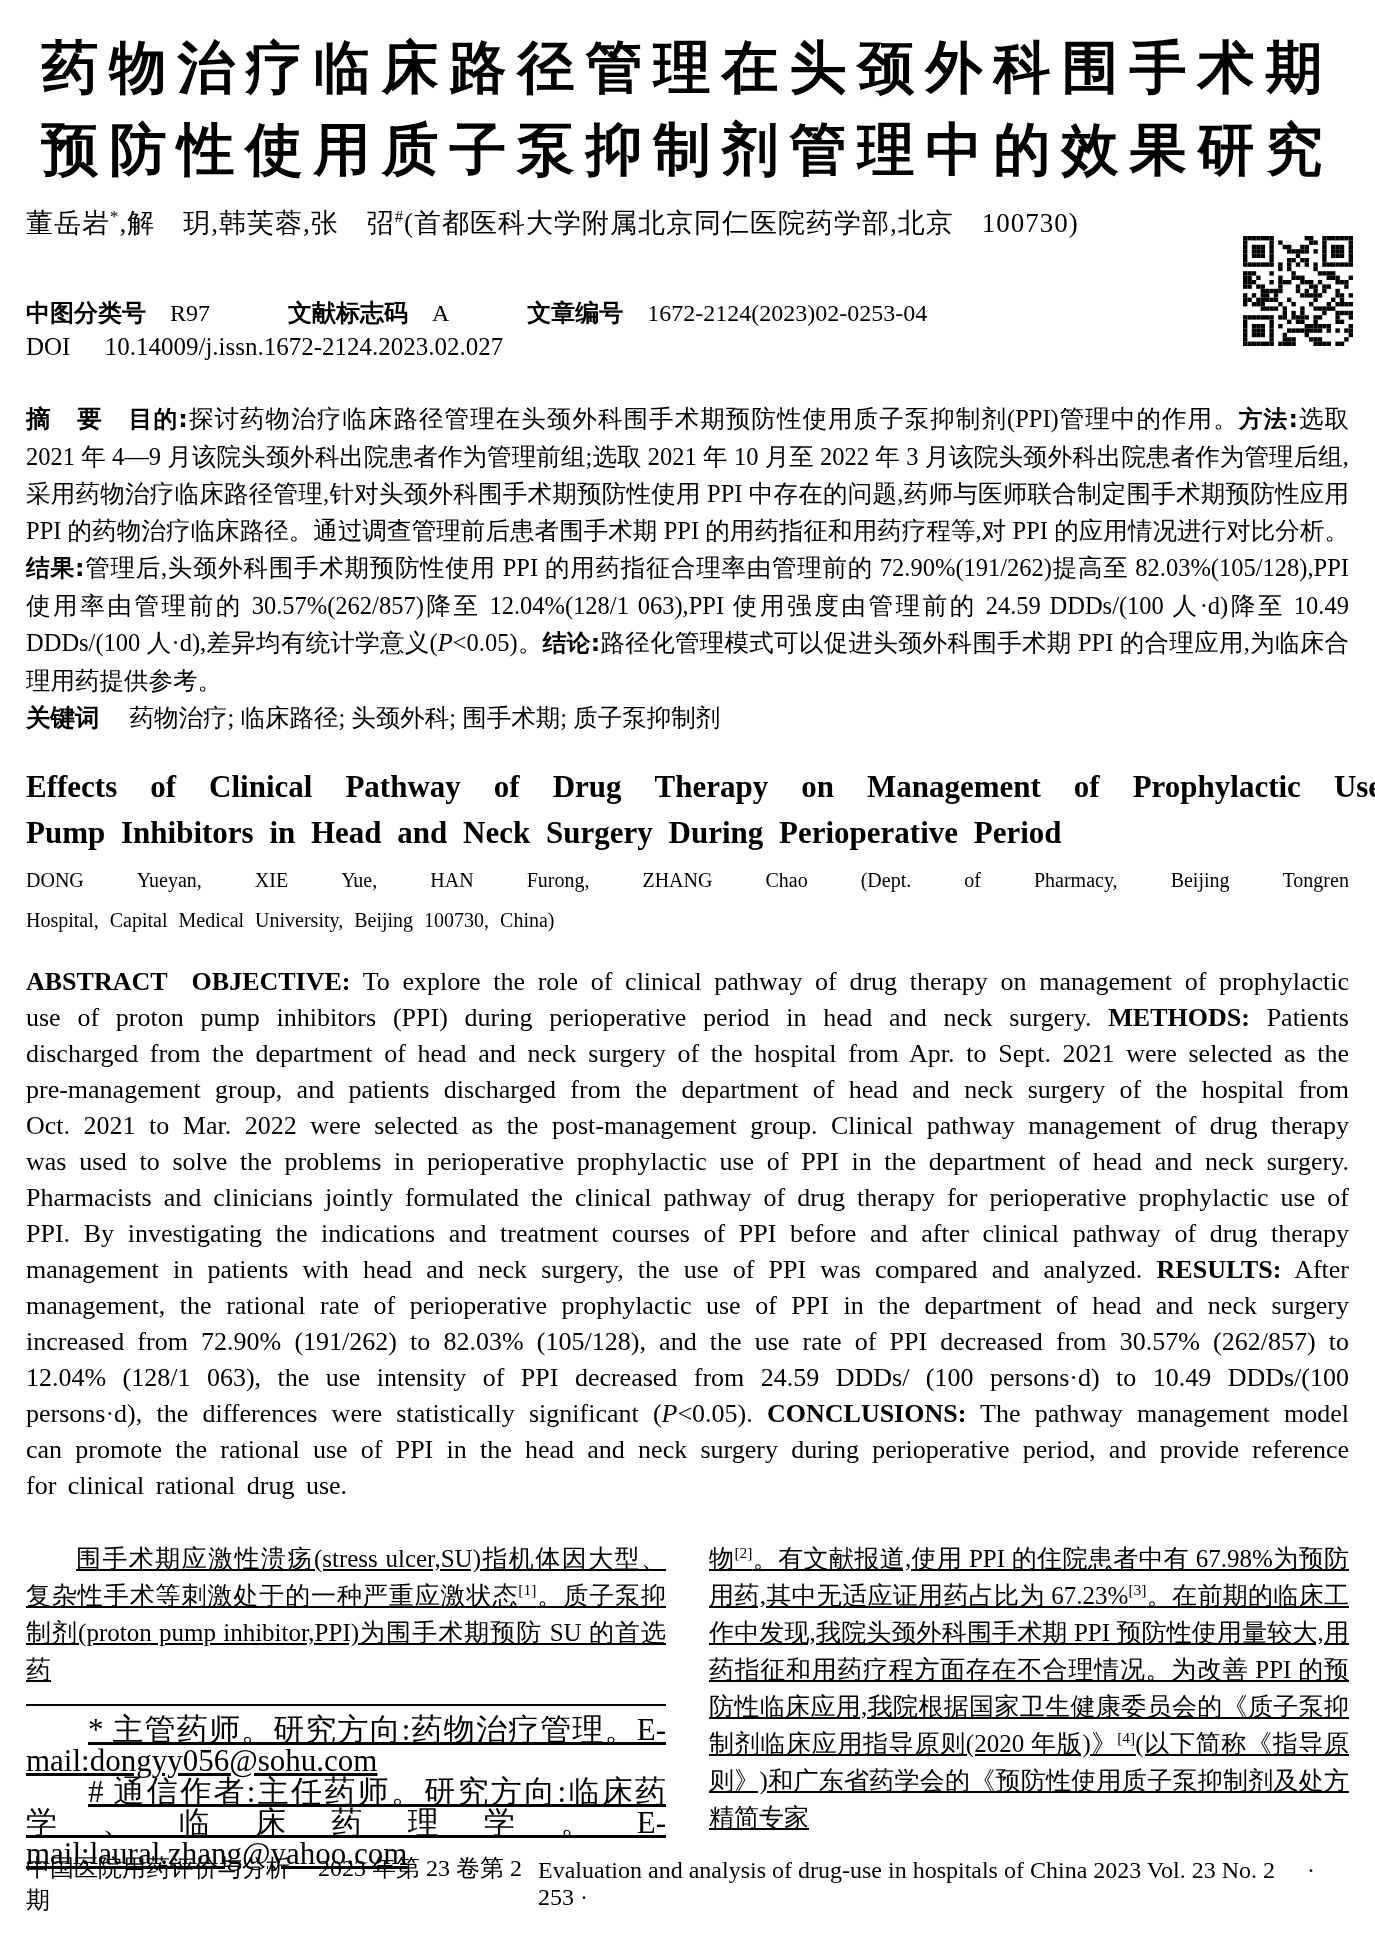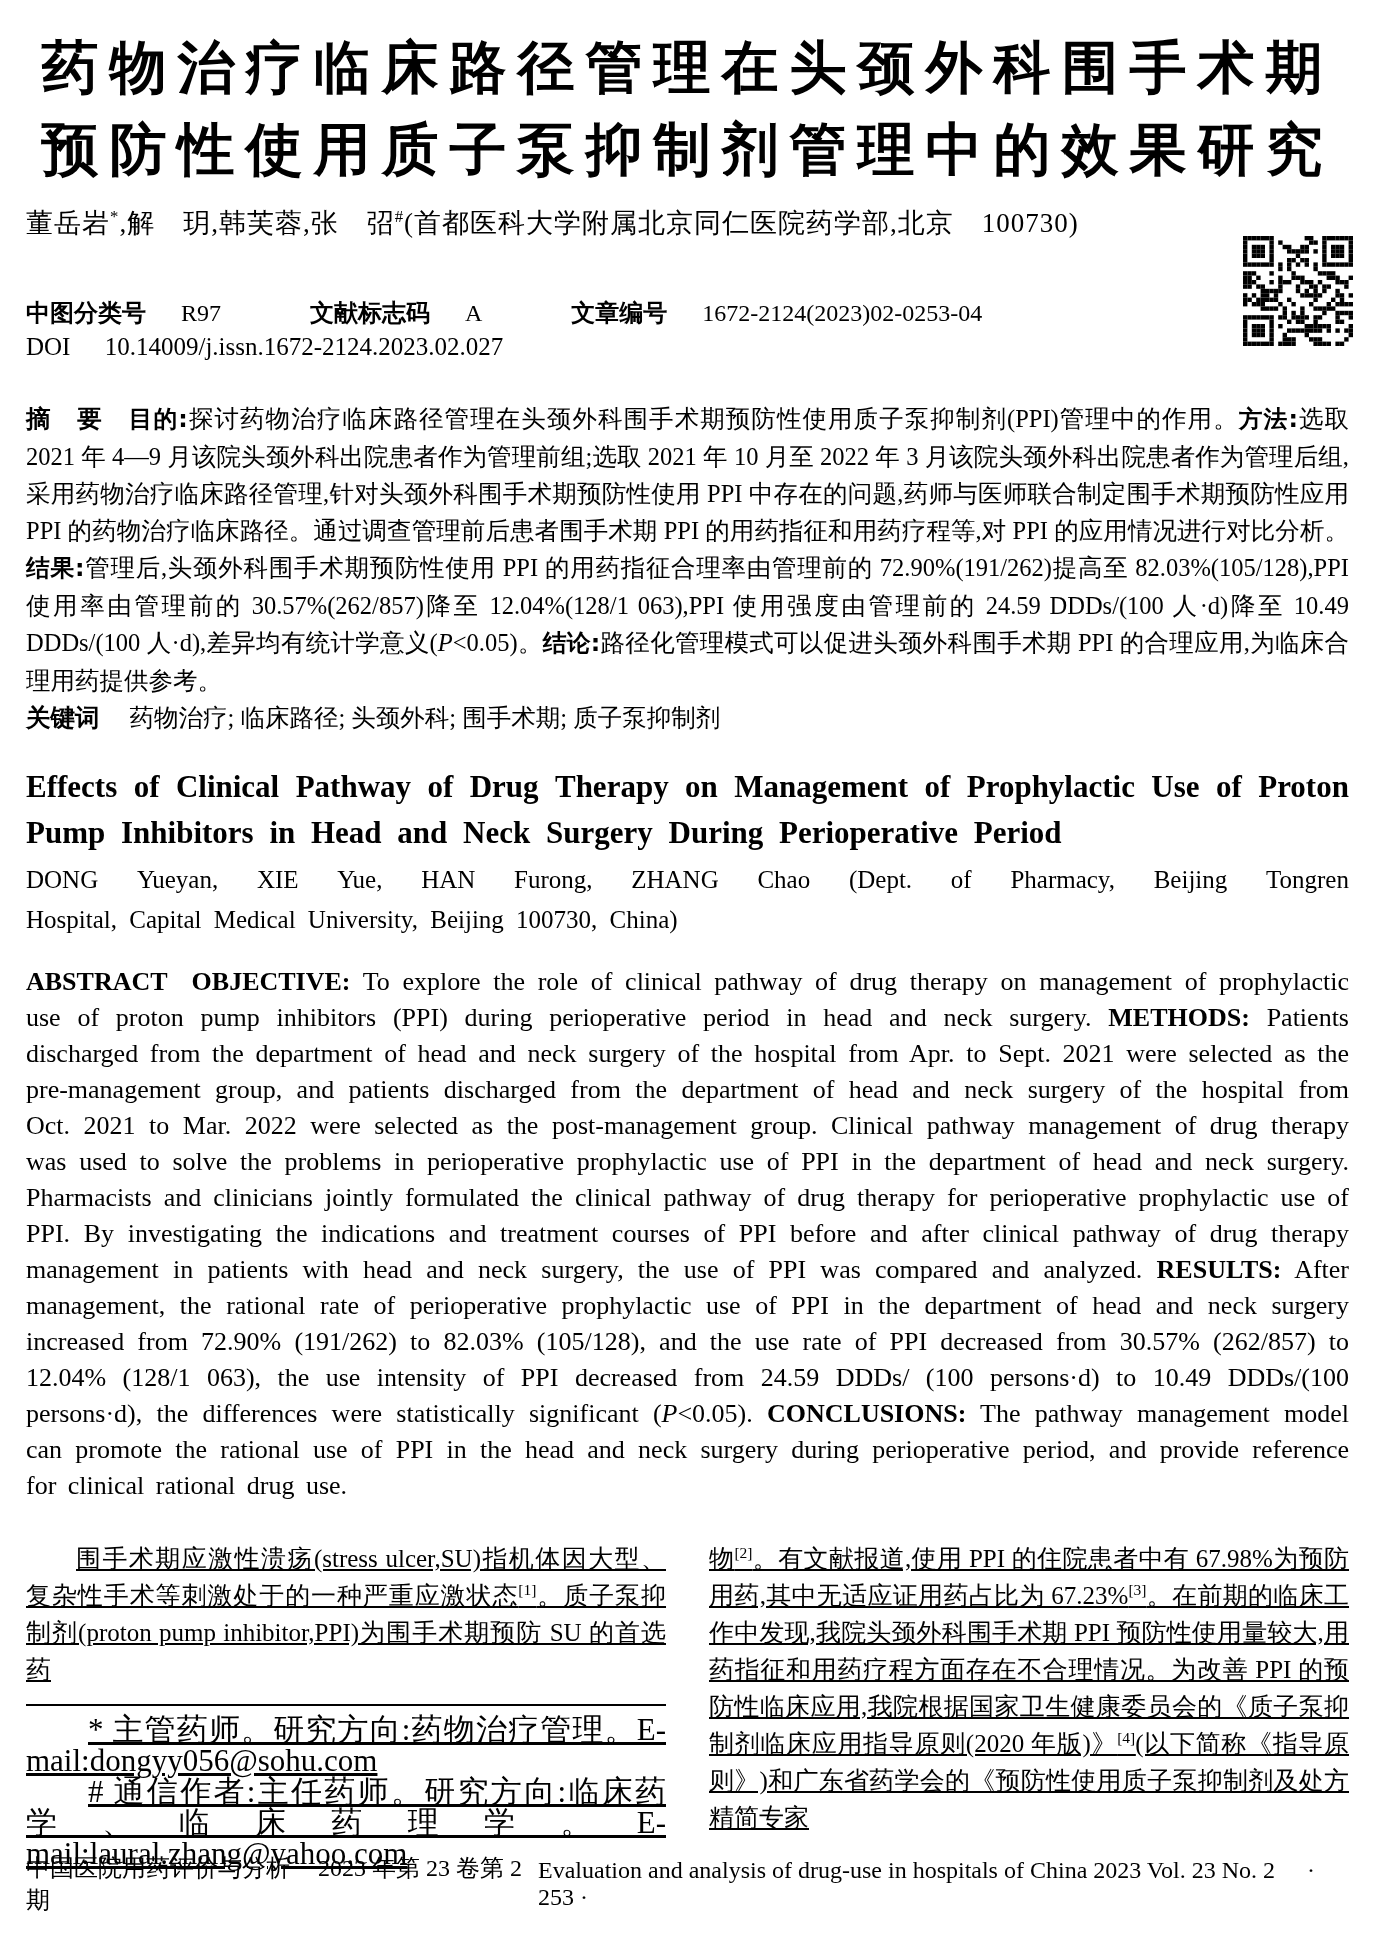--- a/index.html
+++ b/index.html
@@ -14,39 +14,39 @@
             text-align:center;letter-spacing:11px;margin:0;}
   
   .authors-cn{margin-top:14px;font-size:27px;line-height:38px;letter-spacing:1px;}
 
   
   .qr{position:absolute;top:236px;right:22px;width:110px;height:110px;}
   .qr svg{width:100%;height:100%;display:block;}
 
   
   .hei{font-family:"DejaVu Sans","Liberation Sans",sans-serif;font-weight:bold;}
-  .meta-row{margin-top:54px;font-size:24px;line-height:34px;display:flex;align-items:baseline;gap:11px;}
+  .meta-row{margin-top:54px;font-size:24px;line-height:34px;display:flex;align-items:baseline;}
   .meta-row .lab{margin-right:24px;}
   .meta-row .val{margin-right:78px;}
   .doi-row{margin-top:0;font-size:25px;line-height:34px;}
   .doi-row .doi-label{margin-right:28px;}
 
   
   .abstract-cn{margin-top:36px;font-size:24.5px;line-height:37px;text-align:justify;}
   .abstract-cn p{margin:0;}
   .abstract-cn .label-hei{margin-right:26px;}
   .abstract-cn b{font-family:"DejaVu Sans","Liberation Sans",sans-serif;font-size:0.97em;}
   .kw-row{font-size:24.5px;line-height:37px;}
   .kw-row .label-hei{margin-right:30px;font-family:Liberation Serif, serif;}
 
   
   .en-title{margin:28px 0 0;font-weight:bold;font-size:31px;line-height:46px;}
-  .jline{display:flex;justify-content:space-between;}
+  .jline{display:flex;justify-content:space-between;gap:33px;}
   .en-title .l2{word-spacing:8px;}
-  .en-authors{margin-top:4px;font-size:25px;line-height:40px;}
+  .en-authors{margin-top:4px;font-size:20px;line-height:40px;}
   .en-authors .l2{word-spacing:6px;}
   .en-abstract{margin-top:24px;font-size:26px;line-height:36px;text-align:justify;word-spacing:5px;}
   .en-abstract p{margin:0;}
   .en-abstract .abs-label{font-weight:bold;margin-right:24px;}
   .en-kw{font-size:26px;line-height:36px;text-align:justify;word-spacing:6px;}
   .en-kw .abs-label{font-weight:bold;margin-right:30px;}
 
   
   .columns{margin-top:36px;display:flex;justify-content:space-between;}
   .col{width:640px;font-size:25px;line-height:37px;text-align:justify;}

